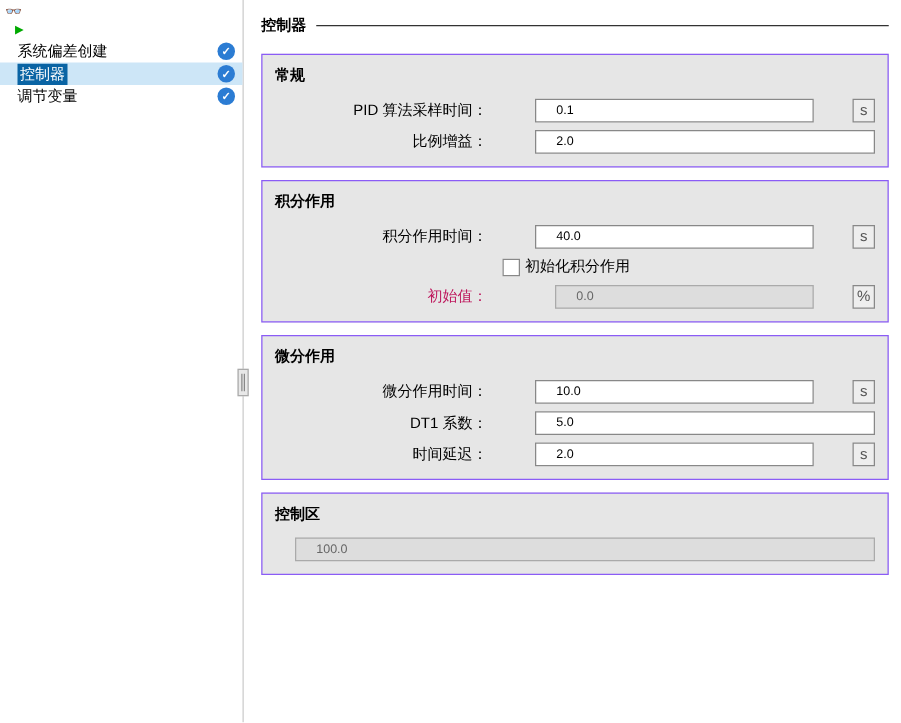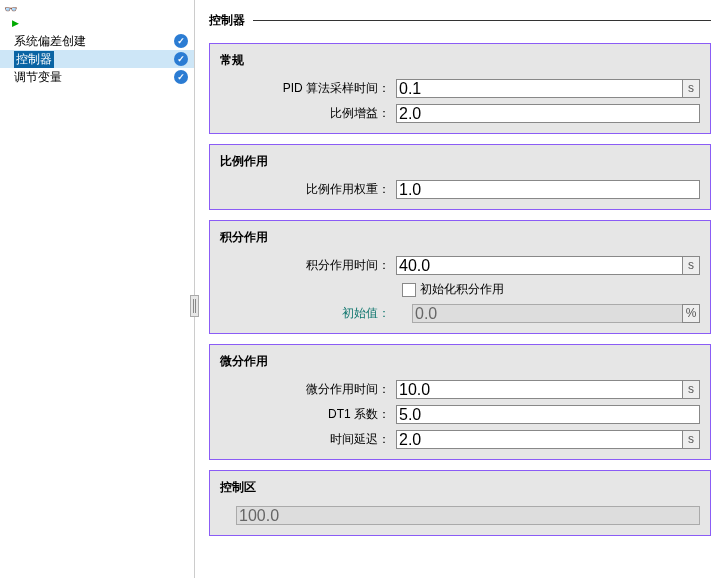--- a/index.html
+++ b/index.html
@@ -15,25 +15,25 @@
 .nav-item.selected .nav-label { background: #0a64a4; color: #fff; padding: 0 2px; }
 .check-icon { width: 14px; height: 14px; background: #2b7cd3; border-radius: 50%; display: flex; align-items: center; justify-content: center; color: #fff; font-size: 9px; font-weight: bold; margin-right: 2px; }
 .splitter { position: absolute; right: -5px; top: 295px; width: 9px; height: 22px; background: #e8e8e8; border: 1px solid #aaa; cursor: ew-resize; }
 .splitter::before { content: ""; position: absolute; left: 2px; top: 3px; width: 1px; height: 14px; background: #888; box-shadow: 2px 0 0 #888; }
 .main { flex: 1; padding: 12px 10px 0 14px; background: #fff; overflow: hidden; }
 .page-title-row { display: flex; align-items: center; margin-bottom: 14px; }
 .page-title { font-weight: bold; margin-right: 8px; }
 .title-line { flex: 1; height: 1px; background: #333; }
 .section { background: #e6e6e6; border: 1px solid #8b5cf6; margin-bottom: 10px; padding: 8px 10px 10px 10px; }
 .section-title { font-weight: bold; margin-bottom: 10px; }
-.form-row { display: flex; align-items: center; margin-bottom: 6px; }
+.form-row { display: flex; align-items: center; margin-bottom: 6px; gap: 32px; }
 .form-row:last-child { margin-bottom: 0; }
 .form-label { width: 176px; text-align: right; padding-right: 6px; }
-.form-label.disabled { color: #0f766e; }
-.form-input { flex: 1; height: 19px; border: 1px solid #888; background: #fff; padding: 0 2px; font-size: 16px; font-family: inherit; }
+.form-label.disabled { color: #be185d; }
+.form-input { flex: 1; height: 19px; border: 1px solid #888; background: #fff; padding: 0 16px; font-size: 10px; font-family: inherit; }
 .form-input.disabled { background: #ddd; color: #666; border-color: #aaa; margin-left: 16px; }
 .unit-box { width: 18px; height: 19px; border: 1px solid #888; background: #eee; text-align: center; line-height: 17px; margin-left: -1px; color: #555; }
 .checkbox-row { display: flex; align-items: center; margin-left: 182px; margin-bottom: 6px; }
 .checkbox { width: 14px; height: 14px; border: 1px solid #888; background: #fff; margin-right: 4px; }
 .checkbox-label { }
 </style>
 </head>
 <body>
 
 <div class="container">
@@ -71,27 +71,20 @@
         <span class="form-label">PID 算法采样时间：</span>
         <input class="form-input" value="0.1" style="">
         <span class="unit-box">s</span>
       </div>
       <div class="form-row">
         <span class="form-label">比例增益：</span>
         <input class="form-input" value="2.0" style="">
       </div>
     </div>
 
-    <div class="section">
-      <div class="section-title">比例作用</div>
-      <div class="form-row">
-        <span class="form-label">比例作用权重：</span>
-        <input class="form-input" value="1.0" style="">
-      </div>
-    </div>
 
     <div class="section">
       <div class="section-title">积分作用</div>
       <div class="form-row">
         <span class="form-label">积分作用时间：</span>
         <input class="form-input" value="40.0" style="">
         <span class="unit-box">s</span>
       </div>
       <div class="checkbox-row">
         <span class="checkbox"></span>

